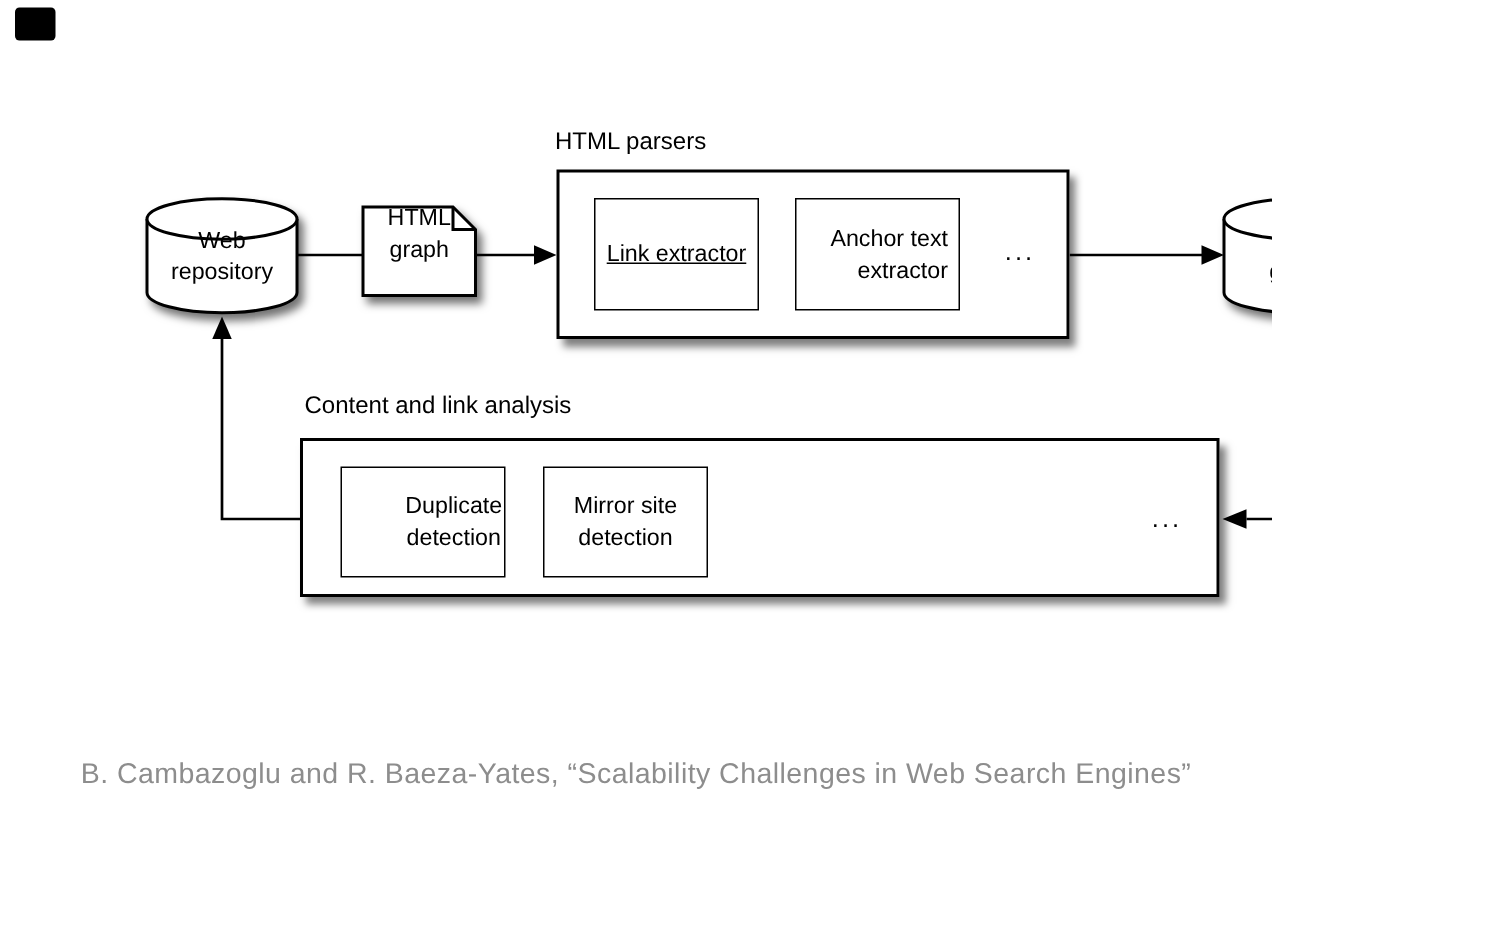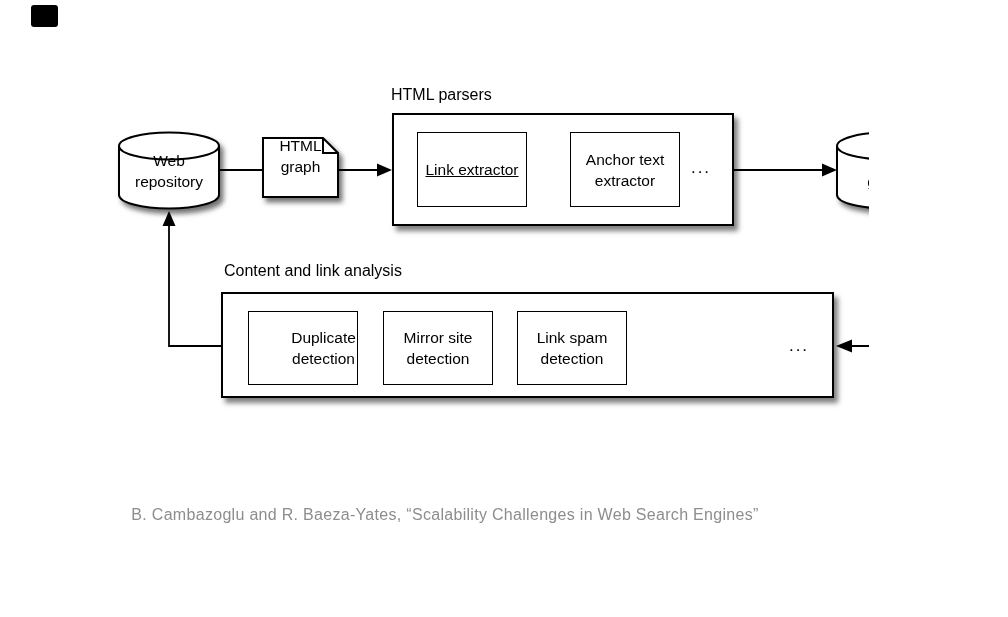--- a/index.html
+++ b/index.html
@@ -4,21 +4,20 @@
 <style>
   html, body { margin: 0; padding: 0; background: #ffffff; }
   .slide {
     position: relative;
     width: 848px;
     height: 617px;
     background: #ffffff;
     overflow: hidden;
     font-family: "Liberation Sans", "DejaVu Sans", sans-serif;
     color: #000000;
-    margin-left: 21px;
   }
   .corner-mark {
     position: absolute;
     left: 10px; top: 5px;
     width: 27px; height: 22px;
     background: #000000;
     border-radius: 3px;
   }
   .shapes {
     position: absolute;
@@ -50,21 +49,21 @@
     align-items: center;
     justify-content: center;
     text-align: center;
     font-size: 15.5px;
     line-height: 21px;
     padding: 0 7px;
   }
   .m-parser { top: 132px; width: 110px; height: 75px; }
   .m-analysis { top: 311px; width: 110px; height: 74px; }
   .mp1 { left: 396px; text-decoration: underline; }
-  .mp2 { left: 549px; }
+  .mp2 { left: 530px; text-align: right; }
   .ma1 { left: 227px; padding-left: 48px; }
   .ma2 { left: 362px; }
   .ma3 { left: 496px; }
   .ma4 { left: 631px; }
   .ellipsis {
     position: absolute;
     font-size: 17px;
     letter-spacing: 2px;
     width: 44px;
     text-align: center;
@@ -78,21 +77,21 @@
     line-height: 21px;
   }
   .repo-label  { left: 98px;  top: 150px; width: 100px; }
   .page-label  { left: 242px; top: 135px; width: 75px;  }
   .graph-label { left: 816px; top: 150px; width: 100px; }
   .citation {
     position: absolute;
     left: 0; top: 506px;
     width: 100%;
     text-align: center;
-    font-size: 16px;
+    font-size: 19px;
     letter-spacing: 0.3px;
     color: #8d8d8d;
   }
 </style>
 </head>
 <body>
 
 <div class="slide">
 
   <div class="corner-mark"></div>
@@ -150,21 +149,20 @@
 
   <div class="section-title parsers-title">HTML parsers</div>
   <div class="section-title analysis-title">Content and link analysis</div>
 
   <div class="module m-parser mp1">Link extractor</div>
   <div class="module m-parser mp2">Anchor text extractor</div>
   <div class="ellipsis parsers-ellipsis">...</div>
 
   <div class="module m-analysis ma1">Duplicate detection</div>
   <div class="module m-analysis ma2">Mirror site detection</div>
-  <div class="module m-analysis ma3">Link spam detection</div>
   <div class="ellipsis analysis-ellipsis">...</div>
 
   <div class="node-label repo-label">
     <div>Web</div>
     <div>repository</div>
   </div>
   <div class="node-label page-label">
     <div>HTML</div>
     <div>graph</div>
   </div>

